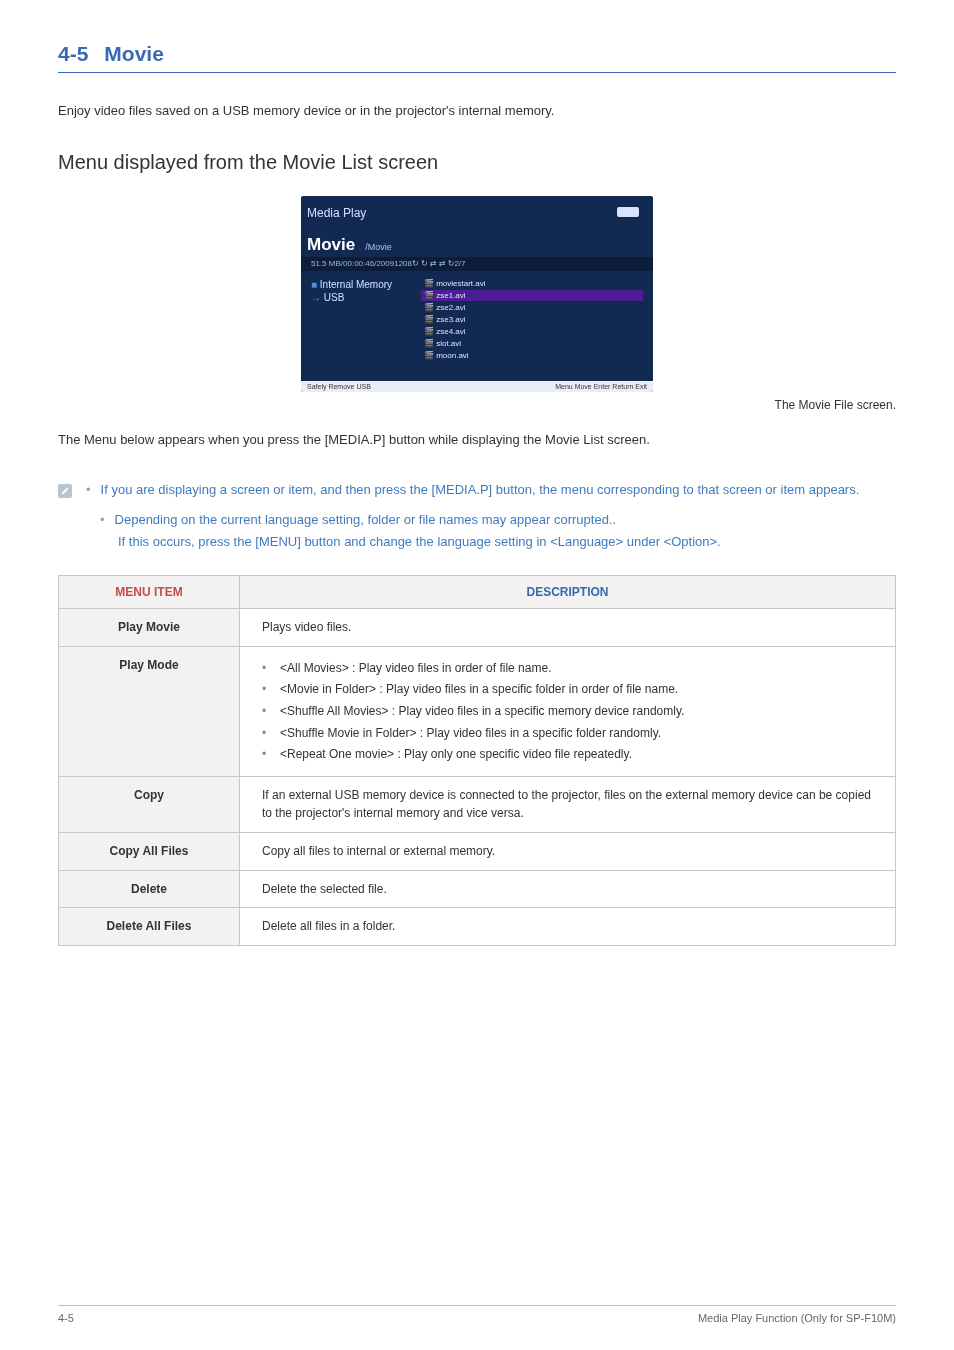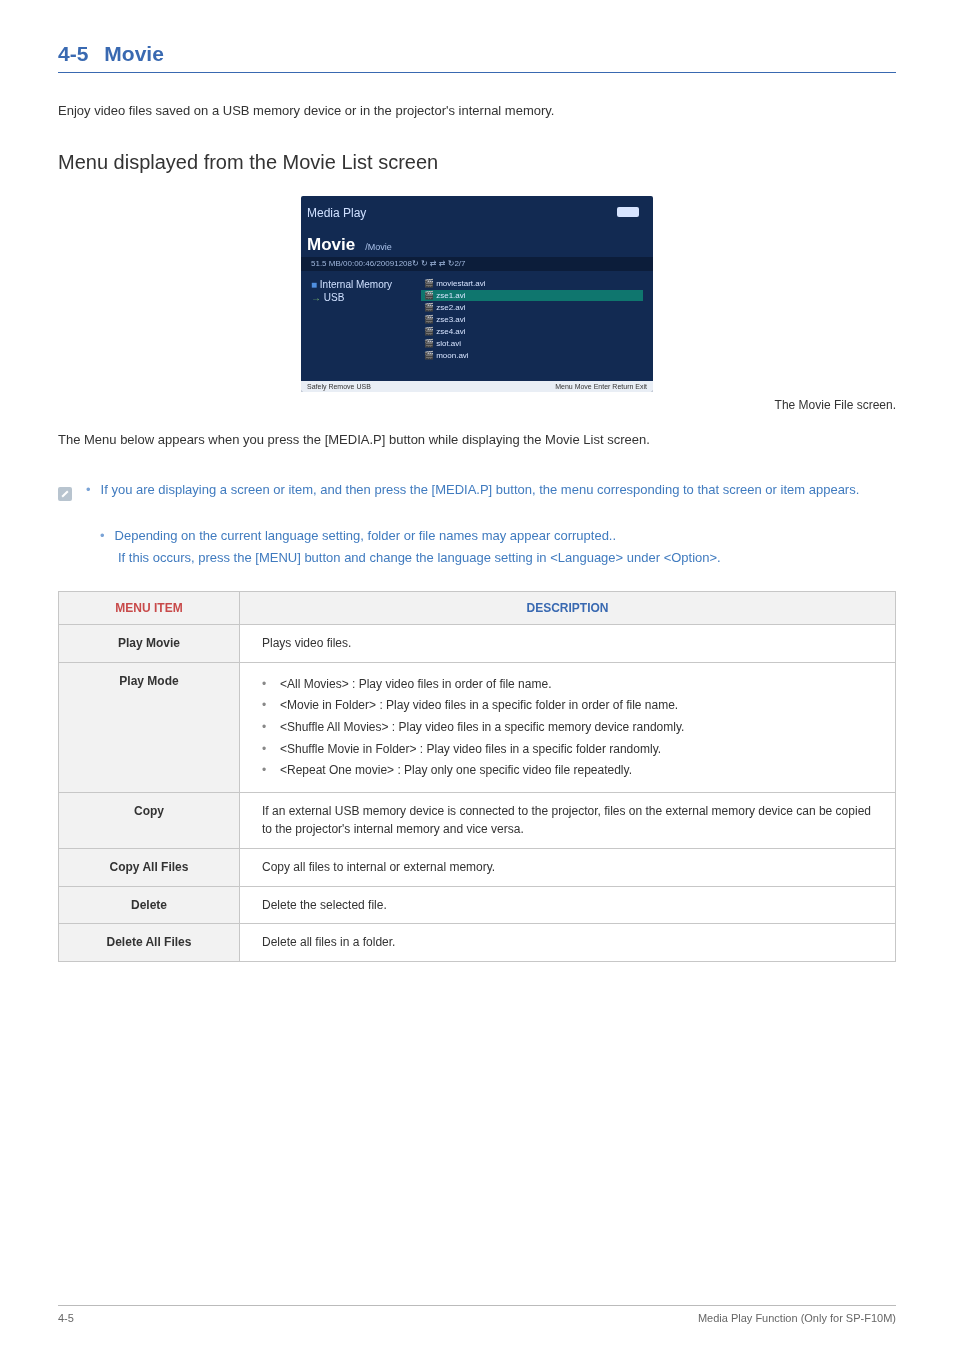--- a/index.html
+++ b/index.html
@@ -14,24 +14,24 @@
 .shot-top{padding:10px 14px 2px 6px}
 .shot-mp{font-size:12px;color:#cfe0ff}
 .shot-mv{font-size:17px;font-weight:bold;margin-top:15px}
 .shot-mv .path{font-size:9px;font-weight:normal;margin-left:10px;color:#a9c0e8}
 .shot-bar{background:#0c1d3a;height:14px;display:flex;align-items:center;padding:0 10px;font-size:8px;color:#9fb6dc}
 .shot-body{display:flex;padding:6px 10px 12px 10px;min-height:92px}
 .shot-left{width:110px;font-size:10px;color:#cfe0ff}
 .shot-left div{margin:2px 0}
 .shot-list{flex:1;font-size:8px}
 .shot-item{padding:1px 3px;margin:1px 0;color:#d7e4ff}
-.shot-item.sel{background:#0f766e}
+.shot-item.sel{background:#4c1d95}
 .shot-foot{background:#e9eef5;color:#333;font-size:7px;padding:2px 6px;display:flex;justify-content:space-between}
 .caption{text-align:right;font-size:12px;color:#333;margin:4px 0 18px 0}
-.note-row{display:flex;align-items:flex-end;margin:12px 0 24px 0}
+.note-row{display:flex;align-items:center;margin:12px 0 8px 0}
 .note-ico{width:14px;height:14px;background:#b8c4cf;border-radius:2px;margin-right:14px;margin-top:2px;flex:none;position:relative}
 .note-ico:after{content:"";position:absolute;width:8px;height:2px;background:#fff;top:6px;left:3px;transform:rotate(-45deg)}
 .bul{color:#7aa3d6;margin-right:10px}
 .note-text{color:#407bbf;line-height:1.7}
 .note-sub{margin-left:42px;color:#407bbf;line-height:1.7;margin-top:4px;margin-bottom:22px}
 .tbl{width:100%;border-collapse:collapse;margin-top:8px}
 .tbl th{background:#f2f2f2;font-weight:bold;text-align:center;padding:9px 6px;border:1px solid #c7c7c7;font-size:12px}
 .tbl th.c1{color:#c84a4a;width:168px}
 .tbl th.c2{color:#3969b1}
 .tbl td{border:1px solid #c7c7c7;padding:9px 22px;vertical-align:top;font-size:12px;line-height:1.55}

